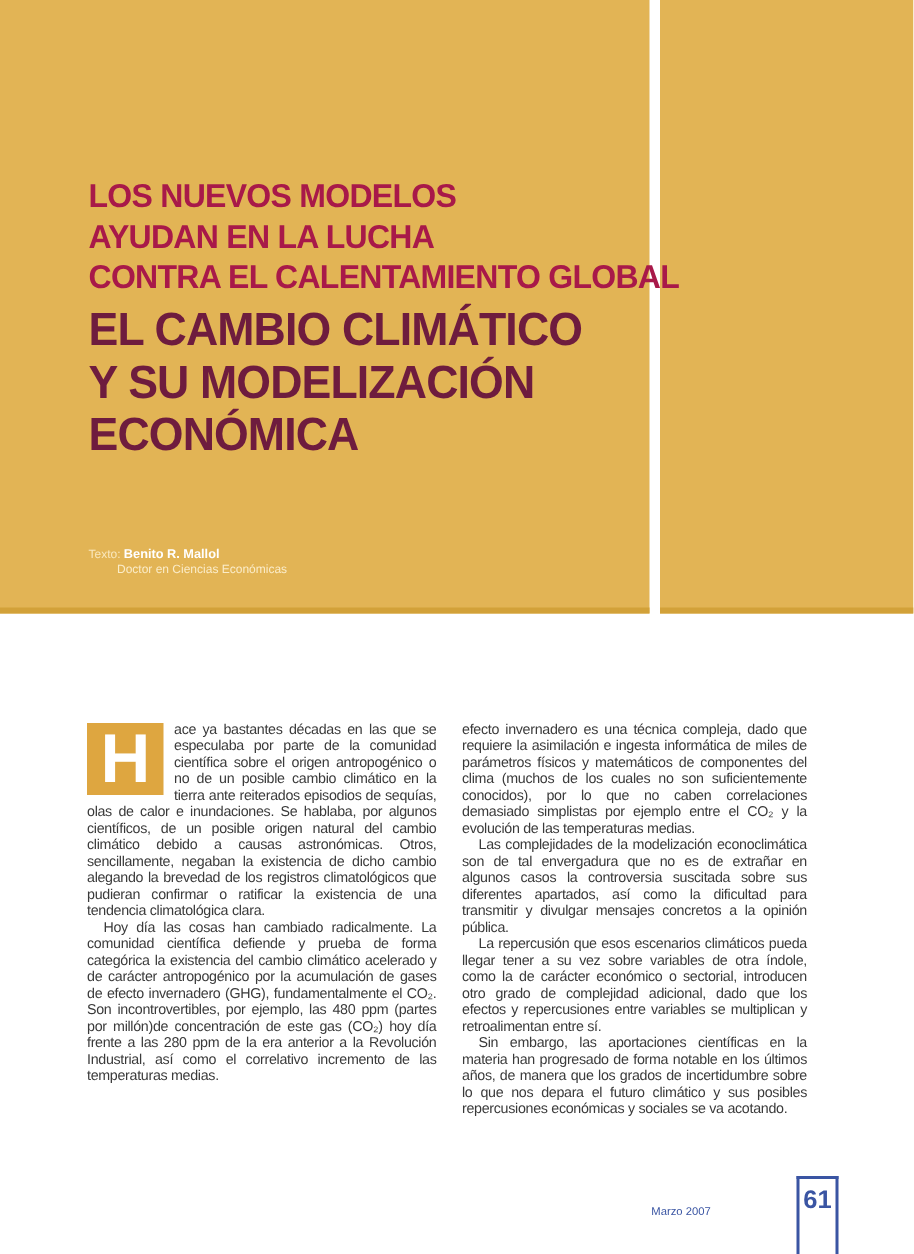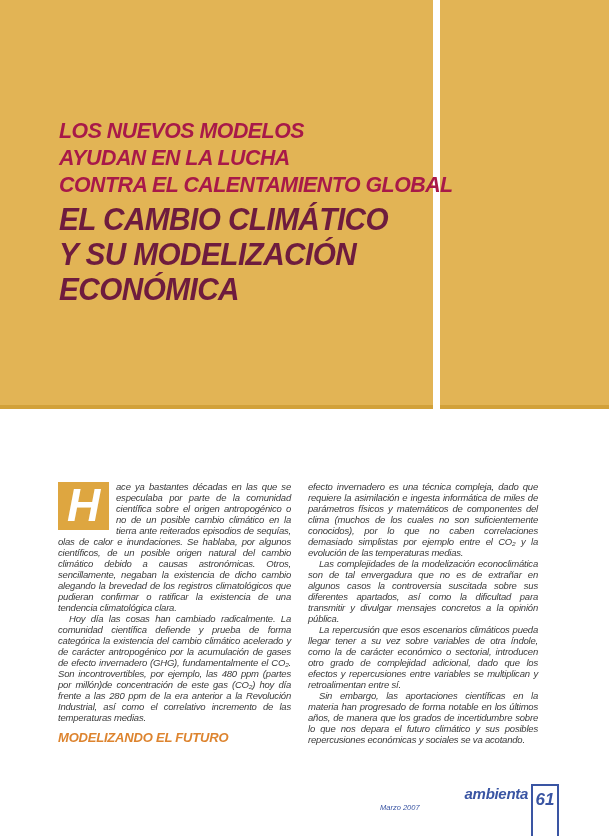--- a/index.html
+++ b/index.html
@@ -2,21 +2,21 @@
 <html style="--header-bg: #E2B455; --header-edge: #D2A139; --kicker: #A81949; --title: #6E1C3E; --orange: #DD842F; --dropcap-bg: #DEA640; --blue: #3A55A3; --body-text: #3A3A3A;"><head>
 <meta charset="utf-8">
 <style>
   :root{
     --header-bg:#E2B455; --header-edge:#D2A139; --kicker:#A81949; --title:#6E1C3E;
     --orange:#DD842F; --dropcap-bg:#DEA640; --blue:#3A55A3; --body-text:#3A3A3A;
   }
   html,body{margin:0;padding:0;}
   .page{
     position:relative; width:609px; height:836px; background:#ffffff;
-    font-family:"Liberation Sans", sans-serif; overflow:hidden;font-style:italic;
+    font-family:"Liberation Sans", sans-serif; overflow:hidden;
   }
   .header-main{
     position:absolute; left:0; top:0; width:433px; height:405px;
     background:var(--header-bg); border-bottom:4px solid var(--header-edge);
   }
   .header-strip{
     position:absolute; left:440px; top:0; width:169px; height:405px;
     background:var(--header-bg); border-bottom:4px solid var(--header-edge);
   }
   .kicker{
@@ -51,21 +51,21 @@
   }
   .section-heading{
     color:var(--orange); font-weight:bold; font-size:13px; line-height:14px;
     margin:8px 0 3px 0 !important; letter-spacing:-0.2px; text-align:left;
   }
   .footer-mag{
     position:absolute; left:380px; top:785px; width:148px; text-align:right;
     color:var(--blue); font-weight:bold; font-size:15px; letter-spacing:-0.3px;
   }
   .footer-date{
-    position:absolute; left:380px; top:803px; width:148px; text-align:left;
+    position:absolute; left:380px; top:803px; width:148px; text-align:center;
     color:var(--blue); font-size:7.5px;
   }
   .issue-box{
     position:absolute; left:531px; top:784px; width:24px; height:52px;
     border:2px solid var(--blue); border-bottom:none; background:#ffffff;
     text-align:center;
   }
   .issue-num{ color:var(--blue); font-weight:bold; font-size:17px; margin-top:4px; }
 </style>
 </head>
@@ -81,34 +81,36 @@
     <div>AYUDAN EN LA LUCHA</div>
     <div>CONTRA EL CALENTAMIENTO GLOBAL</div>
   </div>
 
   <div class="big-title">
     <div>EL CAMBIO CLIMÁTICO</div>
     <div>Y SU MODELIZACIÓN</div>
     <div>ECONÓMICA</div>
   </div>
 
+  <div class="byline">
+    <span>Texto: </span><span class="author">Benito R. Mallol</span>
+    <span class="role">Doctor en Ciencias Económicas</span>
+  </div>
 
   <div class="columns">
     <div class="col-left">
       <p><span class="dropcap">H</span><span>ace ya bastantes décadas en las que se especulaba por parte de la comunidad científica sobre el origen antropogénico o no de un posible cambio climático en la tierra ante reiterados episodios de sequías, olas de calor e inundaciones. Se hablaba, por algunos científicos, de un posible origen natural del cambio climático debido a causas astronómicas. Otros, sencillamente, negaban la existencia de dicho cambio alegando la brevedad de los registros climatológicos que pudieran confirmar o ratificar la existencia de una tendencia climatológica clara.</span></p>
       <p class="indent">Hoy día las cosas han cambiado radicalmente. La comunidad científica defiende y prueba de forma categórica la existencia del cambio climático acelerado y de carácter antropogénico por la acumulación de gases de efecto invernadero (GHG), fundamentalmente el CO₂. Son incontrovertibles, por ejemplo, las 480 ppm (partes por millón)de concentración de este gas (CO₂) hoy día frente a las 280 ppm de la era anterior a la Revolución Industrial, así como el correlativo incremento de las temperaturas medias.</p>
-      <p class="section-heading">MODELIZANDO EL FUTURO</p>
     </div>
     <div class="col-right">
       <p>efecto invernadero es una técnica compleja, dado que requiere la asimilación e ingesta informática de miles de parámetros físicos y matemáticos de componentes del clima (muchos de los cuales no son suficientemente conocidos), por lo que no caben correlaciones demasiado simplistas por ejemplo entre el CO₂ y la evolución de las temperaturas medias.</p>
       <p class="indent">Las complejidades de la modelización econoclimática son de tal envergadura que no es de extrañar en algunos casos la controversia suscitada sobre sus diferentes apartados, así como la dificultad para transmitir y divulgar mensajes concretos a la opinión pública.</p>
       <p class="indent">La repercusión que esos escenarios climáticos pueda llegar tener a su vez sobre variables de otra índole, como la de carácter económico o sectorial, introducen otro grado de complejidad adicional, dado que los efectos y repercusiones entre variables se multiplican y retroalimentan entre sí.</p>
       <p class="indent">Sin embargo, las aportaciones científicas en la materia han progresado de forma notable en los últimos años, de manera que los grados de incertidumbre sobre lo que nos depara el futuro climático y sus posibles repercusiones económicas y sociales se va acotando.</p>
     </div>
   </div>
 
-  <div class="footer-mag">ambienta</div>
   <div class="footer-date">Marzo 2007</div>
   <div class="issue-box">
     <div class="issue-num">61</div>
   </div>
 
 </div>
 
 </body></html>

